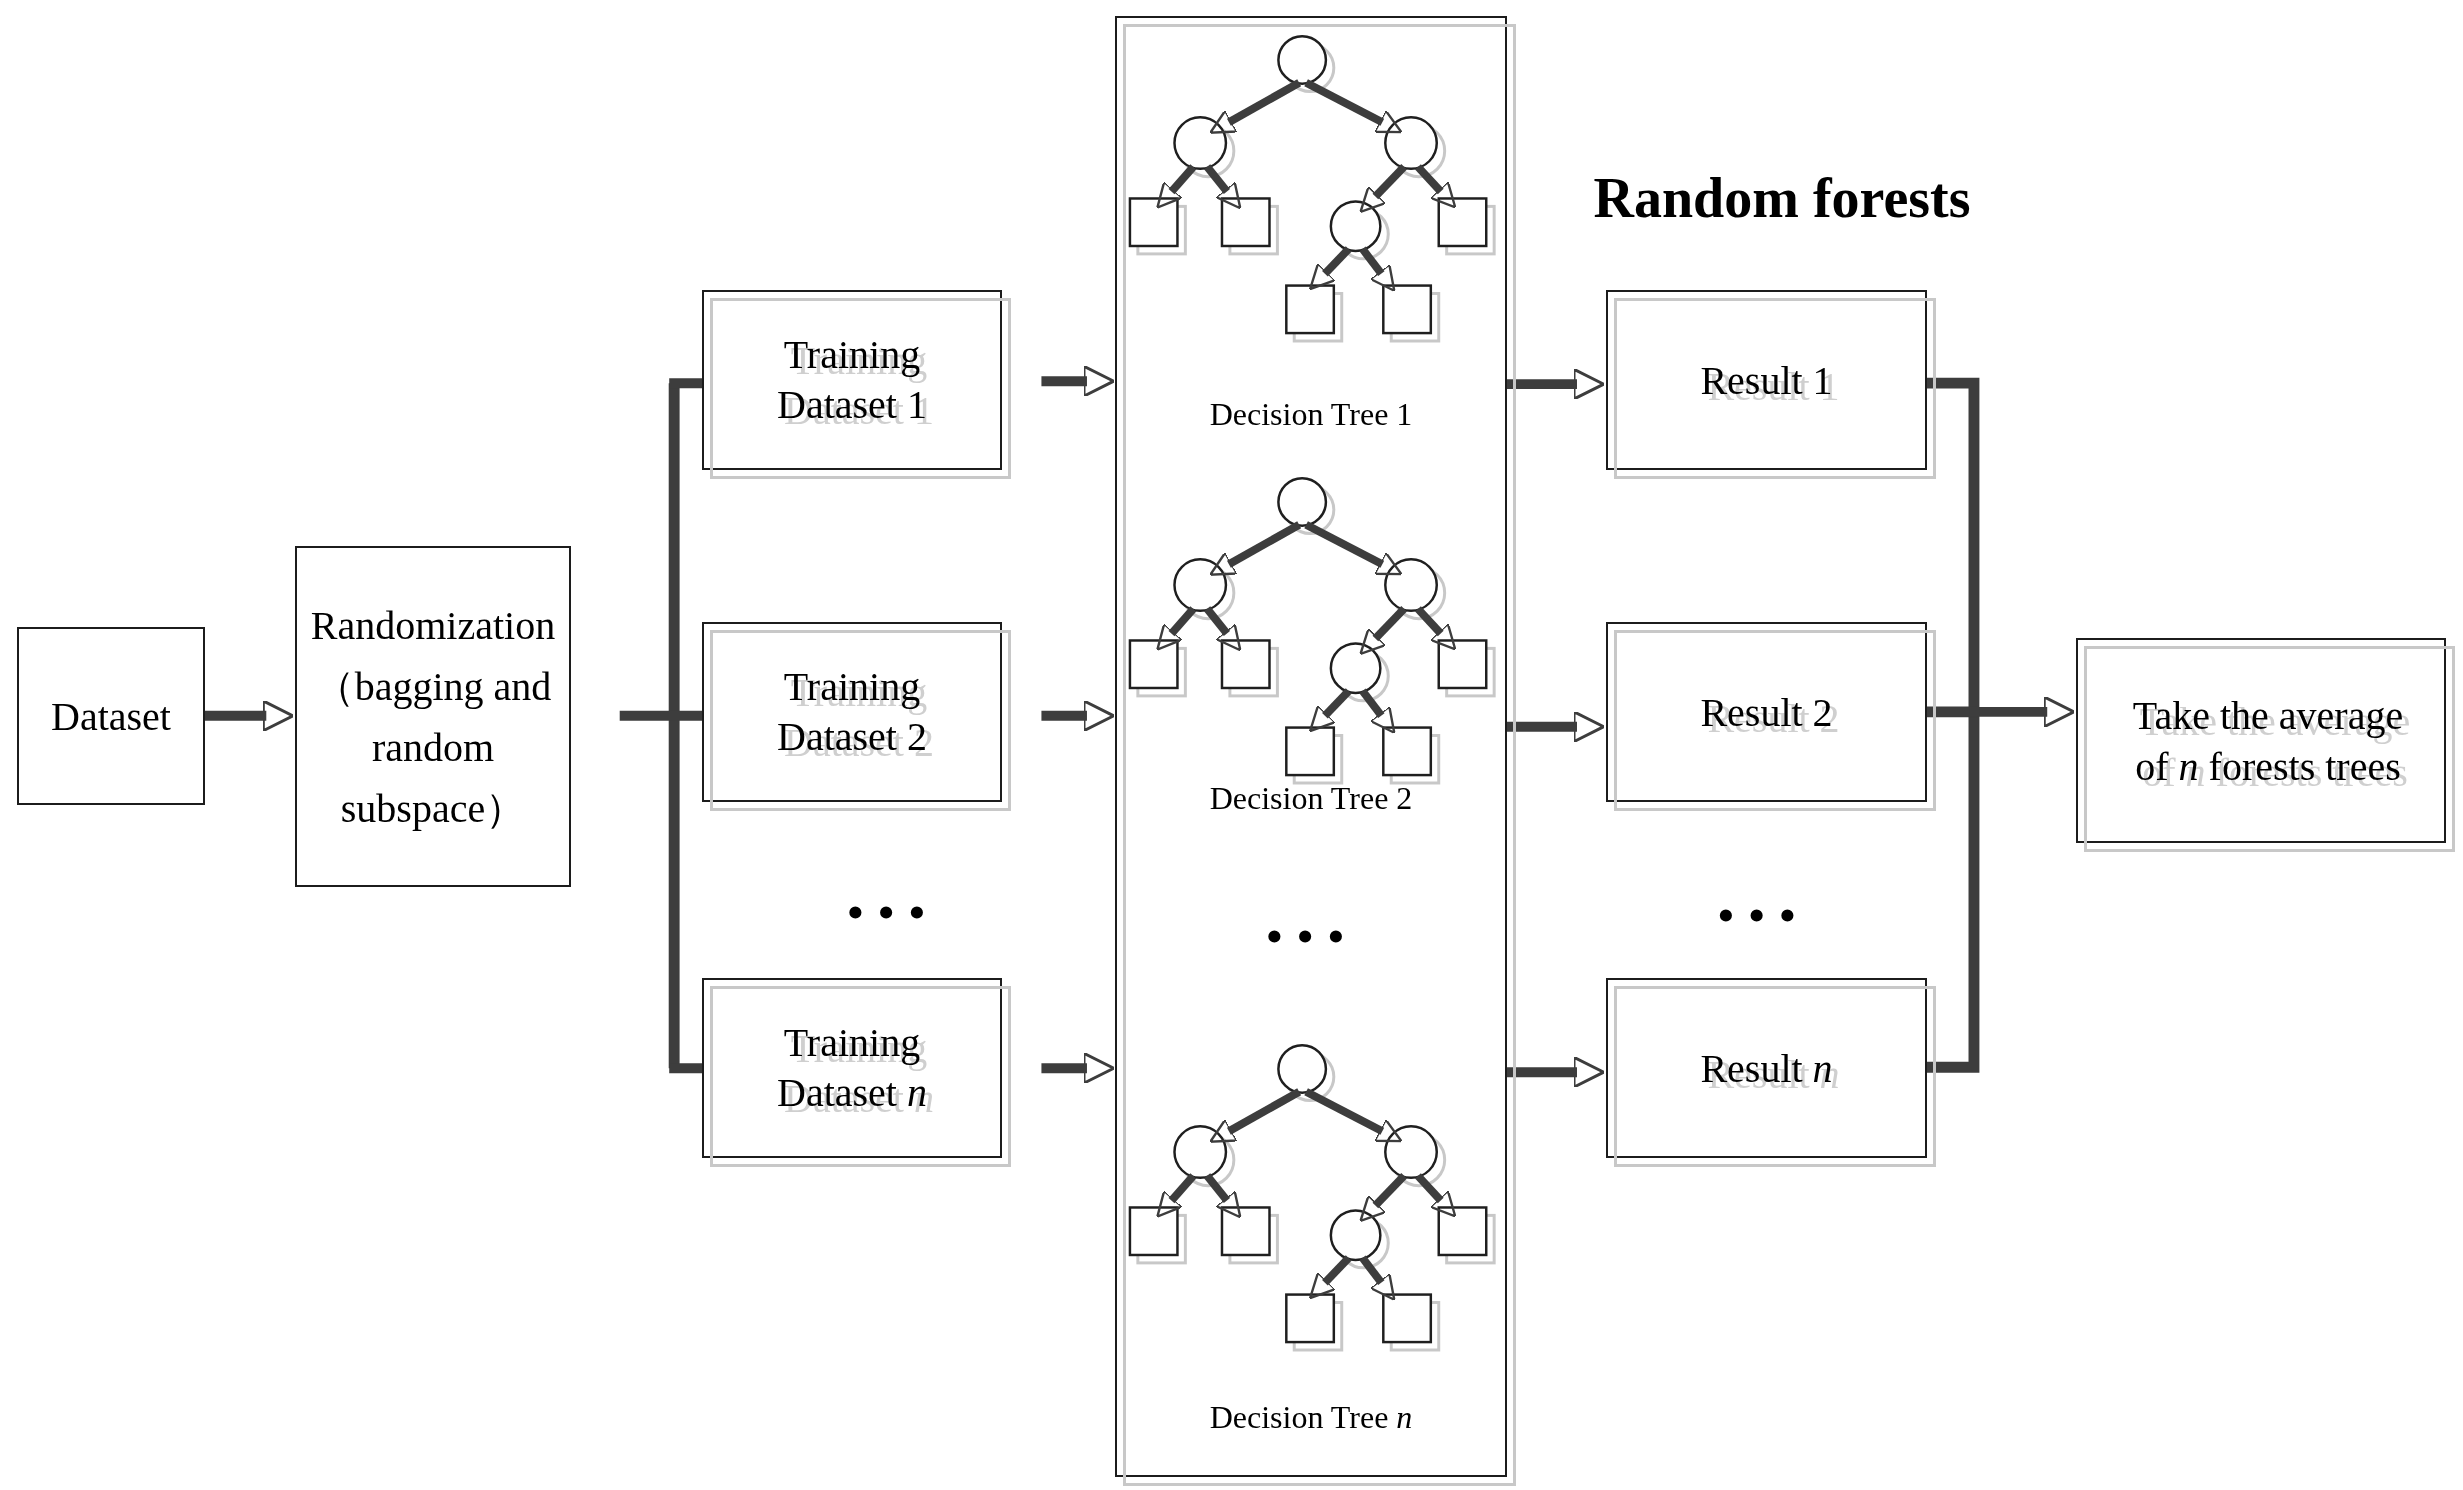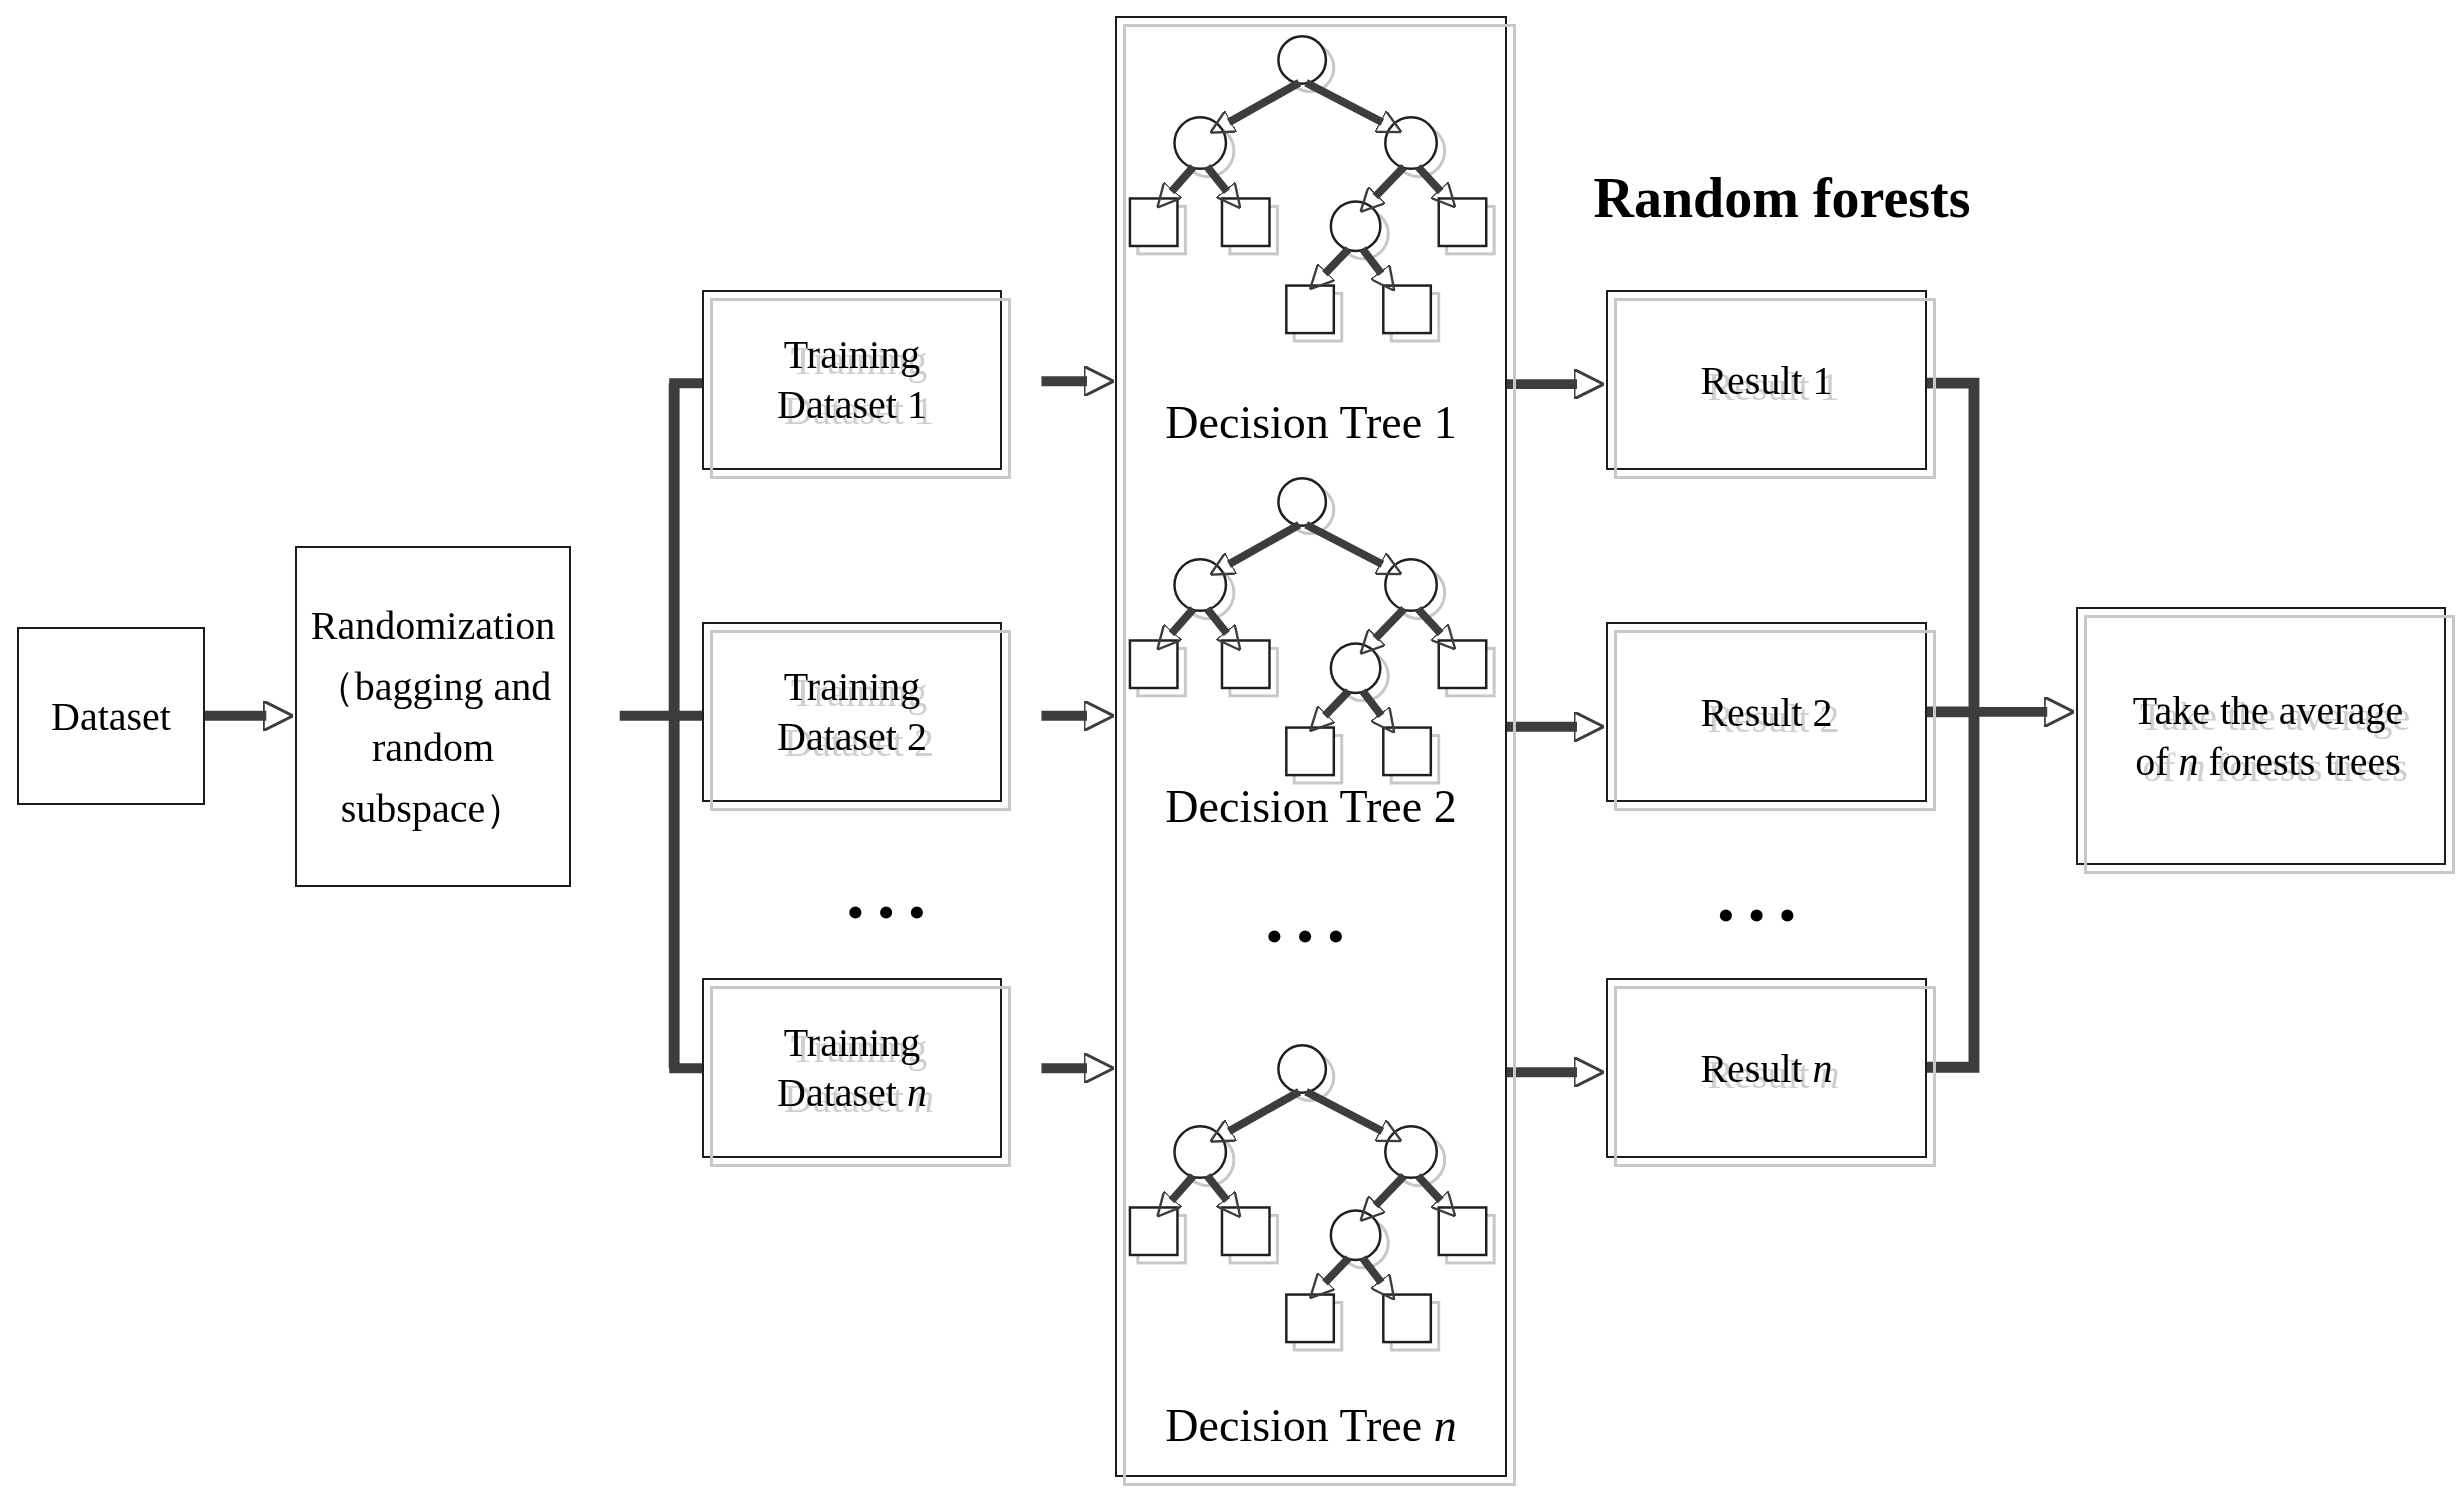--- a/index.html
+++ b/index.html
@@ -19,31 +19,31 @@
        border:3px solid var(--shadow);pointer-events:none;}
   .plain-label{font-size:40px;}
   .stack{line-height:50px;font-size:40px;}
   .shadow-text{text-shadow:7px 6px 0 var(--tshadow);}
   #dataset-box{left:17px;top:627px;width:188px;height:178px;}
   #randomization-box{left:295px;top:546px;width:276px;height:341px;}
   #randomization-box .stack{line-height:61px;white-space:pre-line;}
   .training-box{left:702px;width:300px;height:180px;}
   .result-box{left:1606px;width:321px;height:180px;}
   .row-1{top:290px;} .row-2{top:622px;} .row-3{top:978px;}
-  #average-box{left:2076px;top:607px;width:370px;height:258px;padding-left:14px;}
+  #average-box{left:2076px;top:638px;width:370px;height:205px;padding-left:14px;}
   #average-box .stack{line-height:51px;font-size:40px;}
   #forest-title{position:absolute;left:1584px;top:166px;width:396px;text-align:center;
        font-size:56px;font-weight:bold;z-index:2;}
   #tree-container{position:absolute;left:1115px;top:16px;width:392px;height:1461px;
        background:#fff;border:2px solid var(--border);box-sizing:border-box;z-index:1;}
   #tree-container .rim{position:absolute;left:6px;top:6px;right:-11px;bottom:-11px;
        border:3px solid var(--shadow);pointer-events:none;}
   .tree-svg{position:absolute;left:7px;width:386px;height:329px;overflow:visible;}
   #tree-svg-1{top:14px;} #tree-svg-2{top:456px;} #tree-svg-3{top:1023px;}
-  .tree-label{position:absolute;left:0;width:100%;text-align:center;font-size:46px;height:55px;}
+  .tree-label{position:absolute;left:0;width:100%;text-align:center;font-size:32px;height:55px;}
   #tree-label-1{top:378px;} #tree-label-2{top:762px;} #tree-label-3{top:1381px;}
   .dots{position:absolute;text-align:center;font-weight:bold;font-size:75px;
        letter-spacing:12px;line-height:71px;height:71px;z-index:2;}
   #training-dots{left:742px;width:300px;top:857px;}
   #trees-dots{left:0;width:100%;top:863px;}
   #results-dots{left:1606px;width:313px;top:860px;}
   [data-name="tree-shadow-layer"] circle,[data-name="tree-shadow-layer"] rect{
        stroke:var(--shadow);stroke-width:3;fill:none;}
   [data-name="tree-edges"] line{stroke:var(--line);stroke-width:8;marker-end:url(#ah);}
   [data-name="tree-nodes"] circle,[data-name="tree-nodes"] rect{

